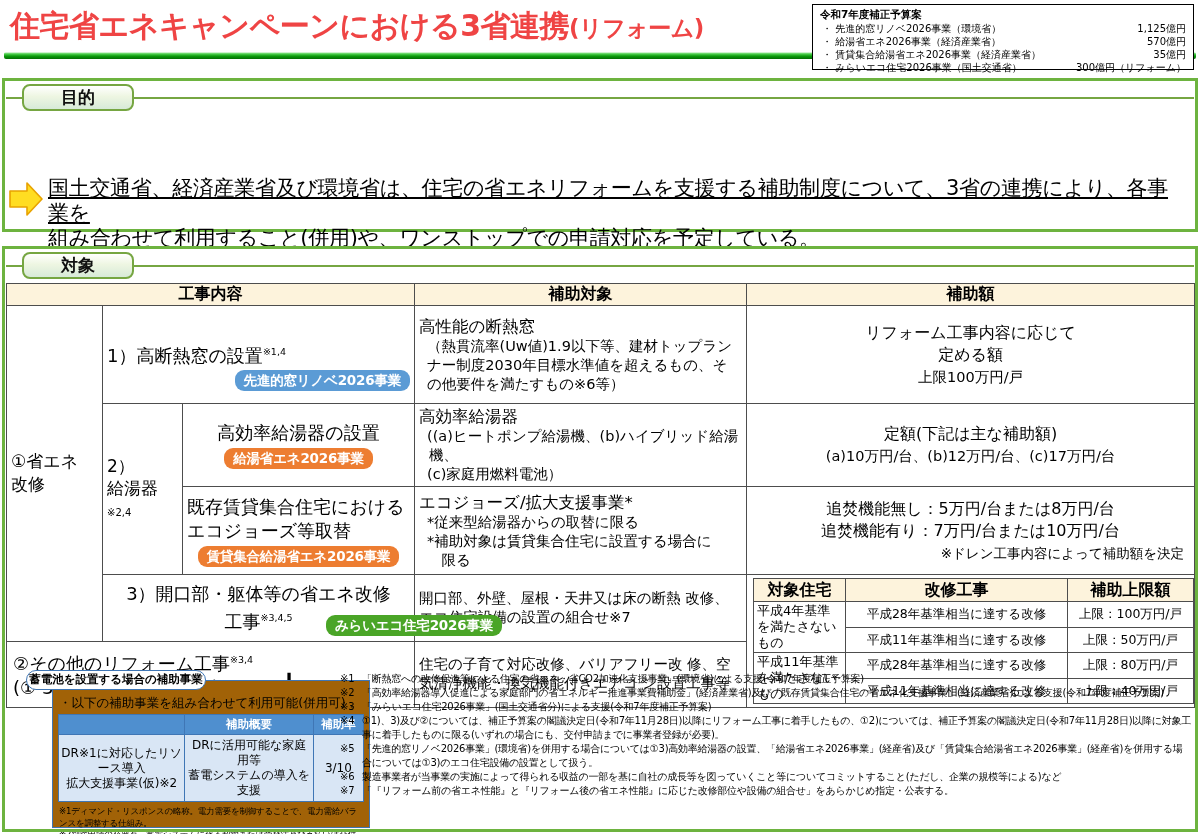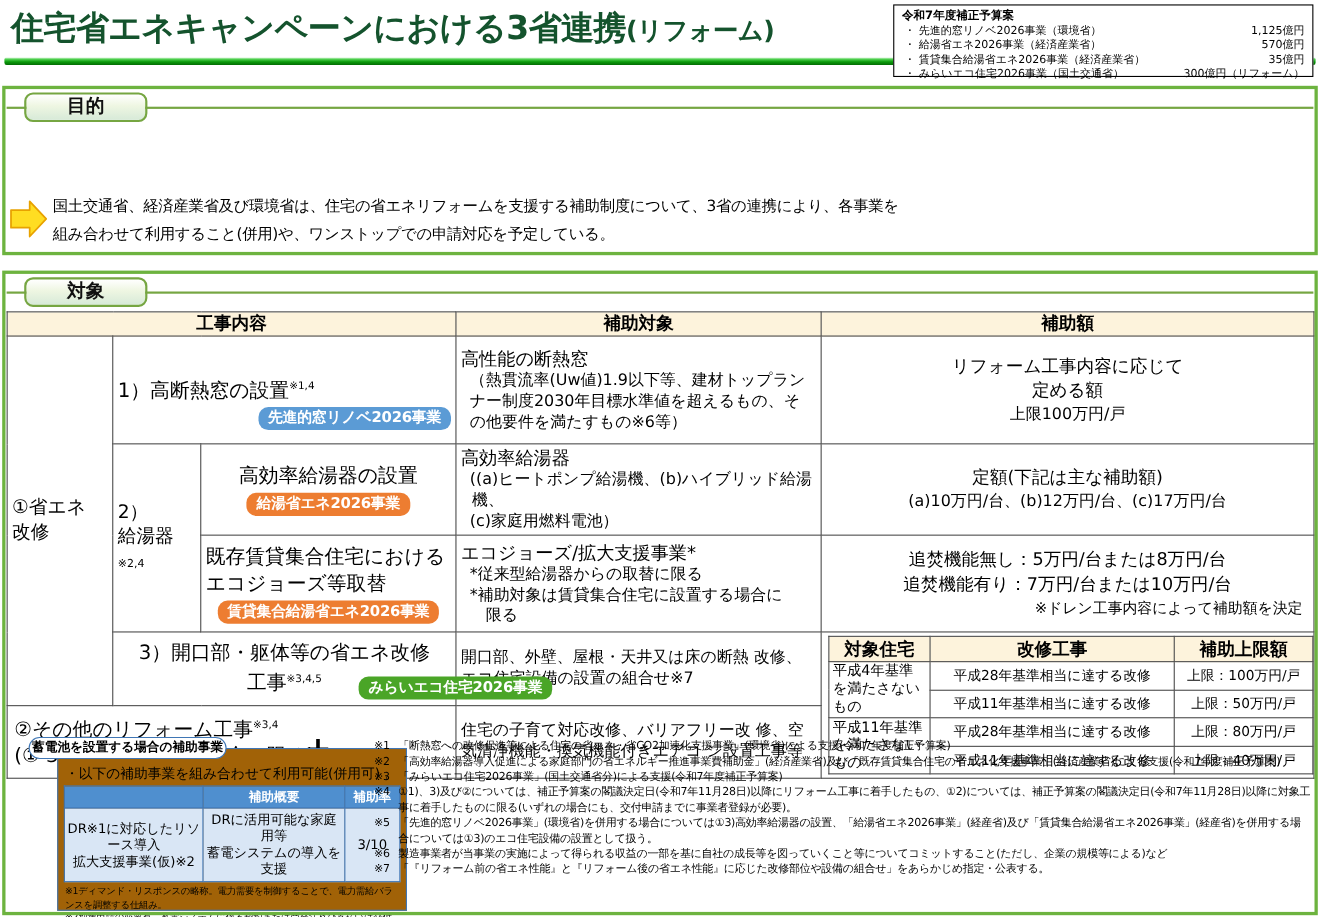--- a/index.html
+++ b/index.html
@@ -24,21 +24,21 @@
   .title-wrap {
     position: absolute;
     left: 10px;
     top: 4px;
     width: 800px;
     height: 48px;
   }
   .doc-title {
     font-size: 30px;
     font-weight: bold;
-    color: #14532d;
+    color: #ef4444;
     letter-spacing: -0.5px;
     white-space: nowrap;
     line-height: 44px;
     text-shadow: 0.6px 0.6px 0 #ffffff;
   }
   .doc-title .small {
     font-size: 23px;
   }
   .title-rule {
     position: absolute;
@@ -120,24 +120,25 @@
     line-height: 25px;
     letter-spacing: -0.3px;
     font-weight: 500;
   }
   .purpose-indent { text-indent: 18px; display: block; }
   .purpose-text2 {
     position: absolute;
     left: 48px;
     top: 176px;
     width: 1140px;
-    font-size: 14px;
+    font-size: 21px;
     line-height: 25px;
     letter-spacing: -0.3px;
     font-weight: 500;
+    text-decoration: underline;
   }
   .arrow-right {
     position: absolute;
     left: 8px;
     top: 180px;
     width: 36px;
     height: 38px;
   }
 
   

